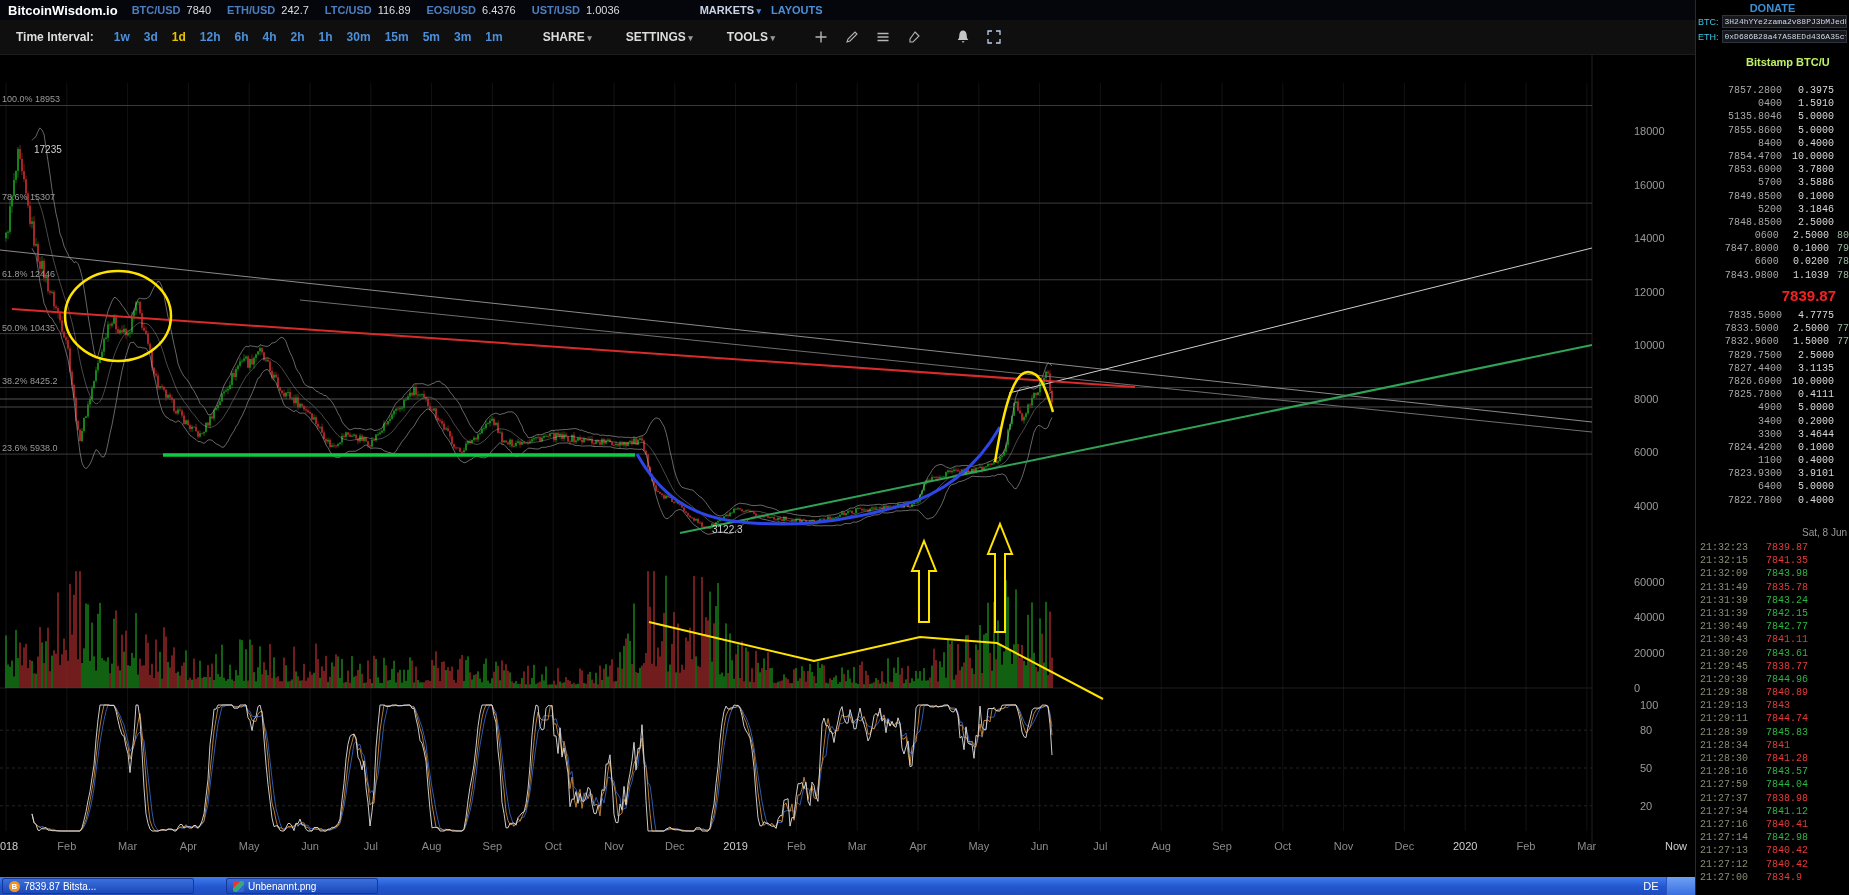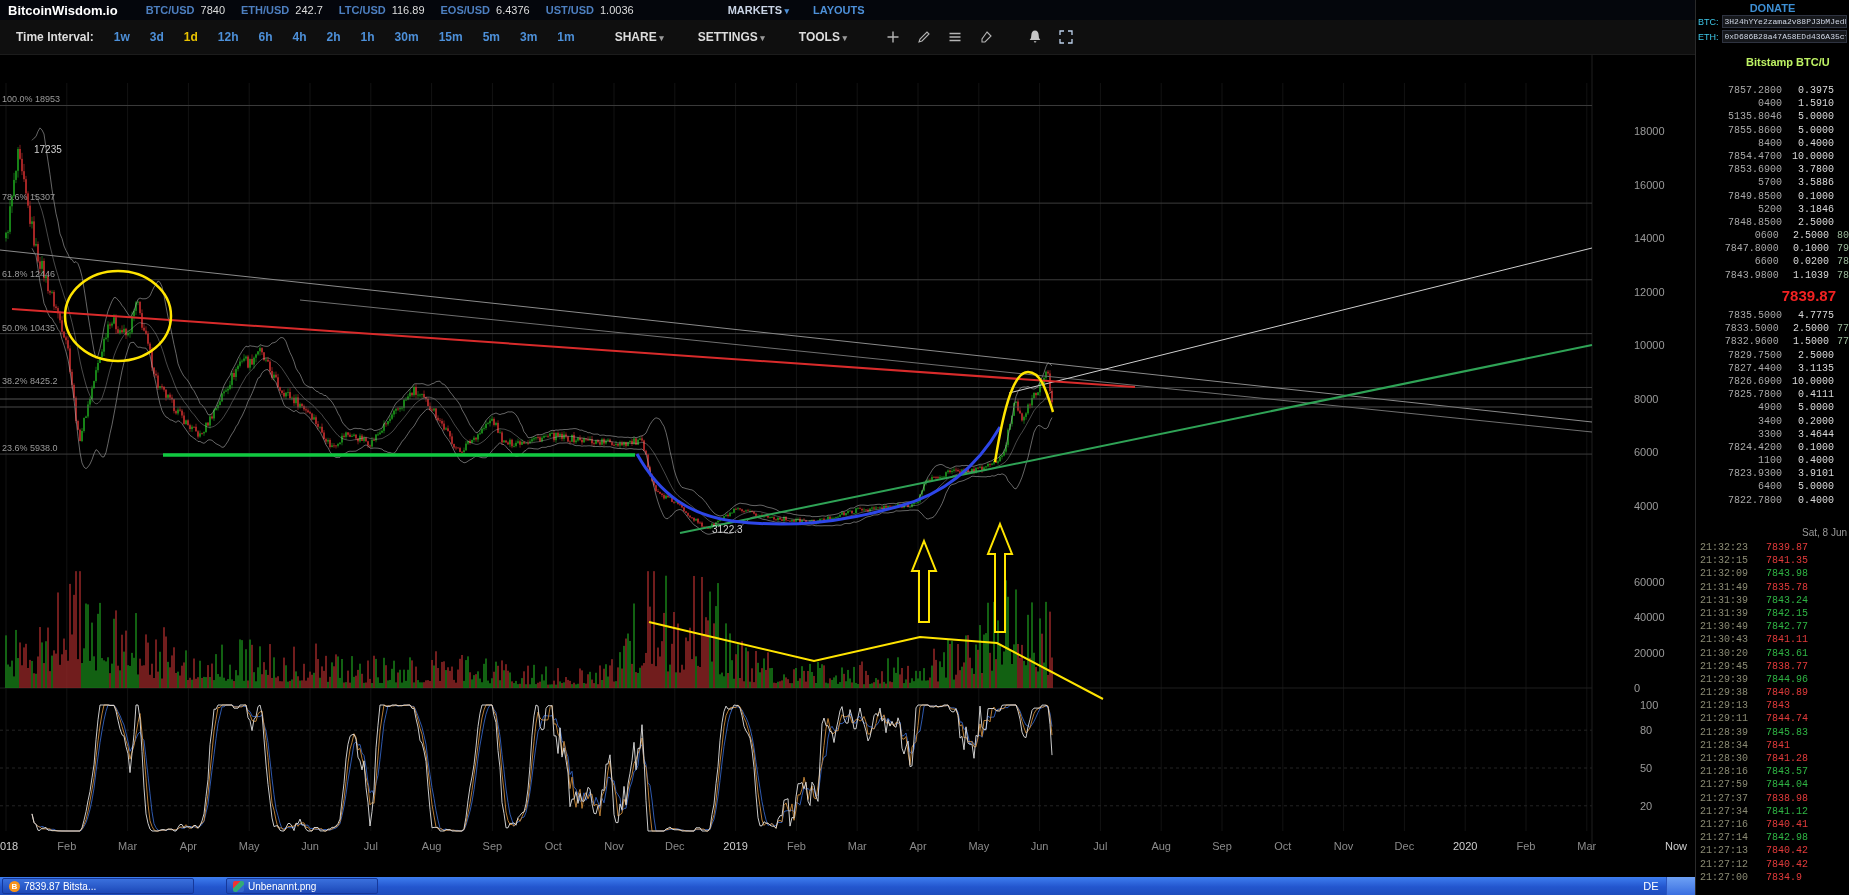--- a/index.html
+++ b/index.html
@@ -2,21 +2,21 @@
 <html><head>
 <meta charset="utf-8">
 <style>
   * { margin:0; padding:0; box-sizing:border-box; }
   html,body { width:1849px; height:895px; background:#000; overflow:hidden; }
   body { font-family:"Liberation Sans", sans-serif; position:relative; color:#ccc; }
   #screen { position:absolute; left:0; top:0; width:1849px; height:895px; background:#000; }
 
   
   #topnav { position:absolute; left:0; top:0; width:1695px; height:20px; background:#04060c;
-            display:flex; align-items:center; gap:14px; padding:4px 8px; white-space:nowrap; }
+            display:flex; align-items:center; padding:4px 8px; white-space:nowrap; }
   .logo { font-weight:bold; color:#fff; font-size:13px; margin-right:14px; cursor:pointer; }
   .tick { font-size:11px; cursor:pointer; }
   .tick .pair { color:#4d7fc0; font-weight:bold; }
   .tick .price { color:#ddd; margin-left:6px; }
   .navlink { font-size:11px; font-weight:bold; cursor:pointer; }
   #markets { color:#c9d4e6; margin-left:80px; }
   #layouts { color:#4d90d9; margin-left:10px; }
   .caret::after { content:" ▾"; color:#4d90d9; font-size:9px; }
 
   
@@ -99,21 +99,21 @@
         <span class="tick"><span class="pair">LTC/USD</span><span class="price">116.89</span></span>
         <span class="tick"><span class="pair">EOS/USD</span><span class="price">6.4376</span></span>
         <span class="tick"><span class="pair">UST/USD</span><span class="price">1.0036</span></span>
       </div>
     <span id="markets" class="navlink caret"><span>MARKETS</span></span>
     <span id="layouts" class="navlink">LAYOUTS</span>
   </div>
 
   <div id="toolbar">
     <span class="ti-label">Time Interval:</span>
-    <div id="intervals" style="display:flex;gap:8px;">
+    <div id="intervals" style="display:flex;gap:2px;">
         <span class="iv">1w</span>
         <span class="iv">3d</span>
         <span class="iv active">1d</span>
         <span class="iv">12h</span>
         <span class="iv">6h</span>
         <span class="iv">4h</span>
         <span class="iv">2h</span>
         <span class="iv">1h</span>
         <span class="iv">30m</span>
         <span class="iv">15m</span>

